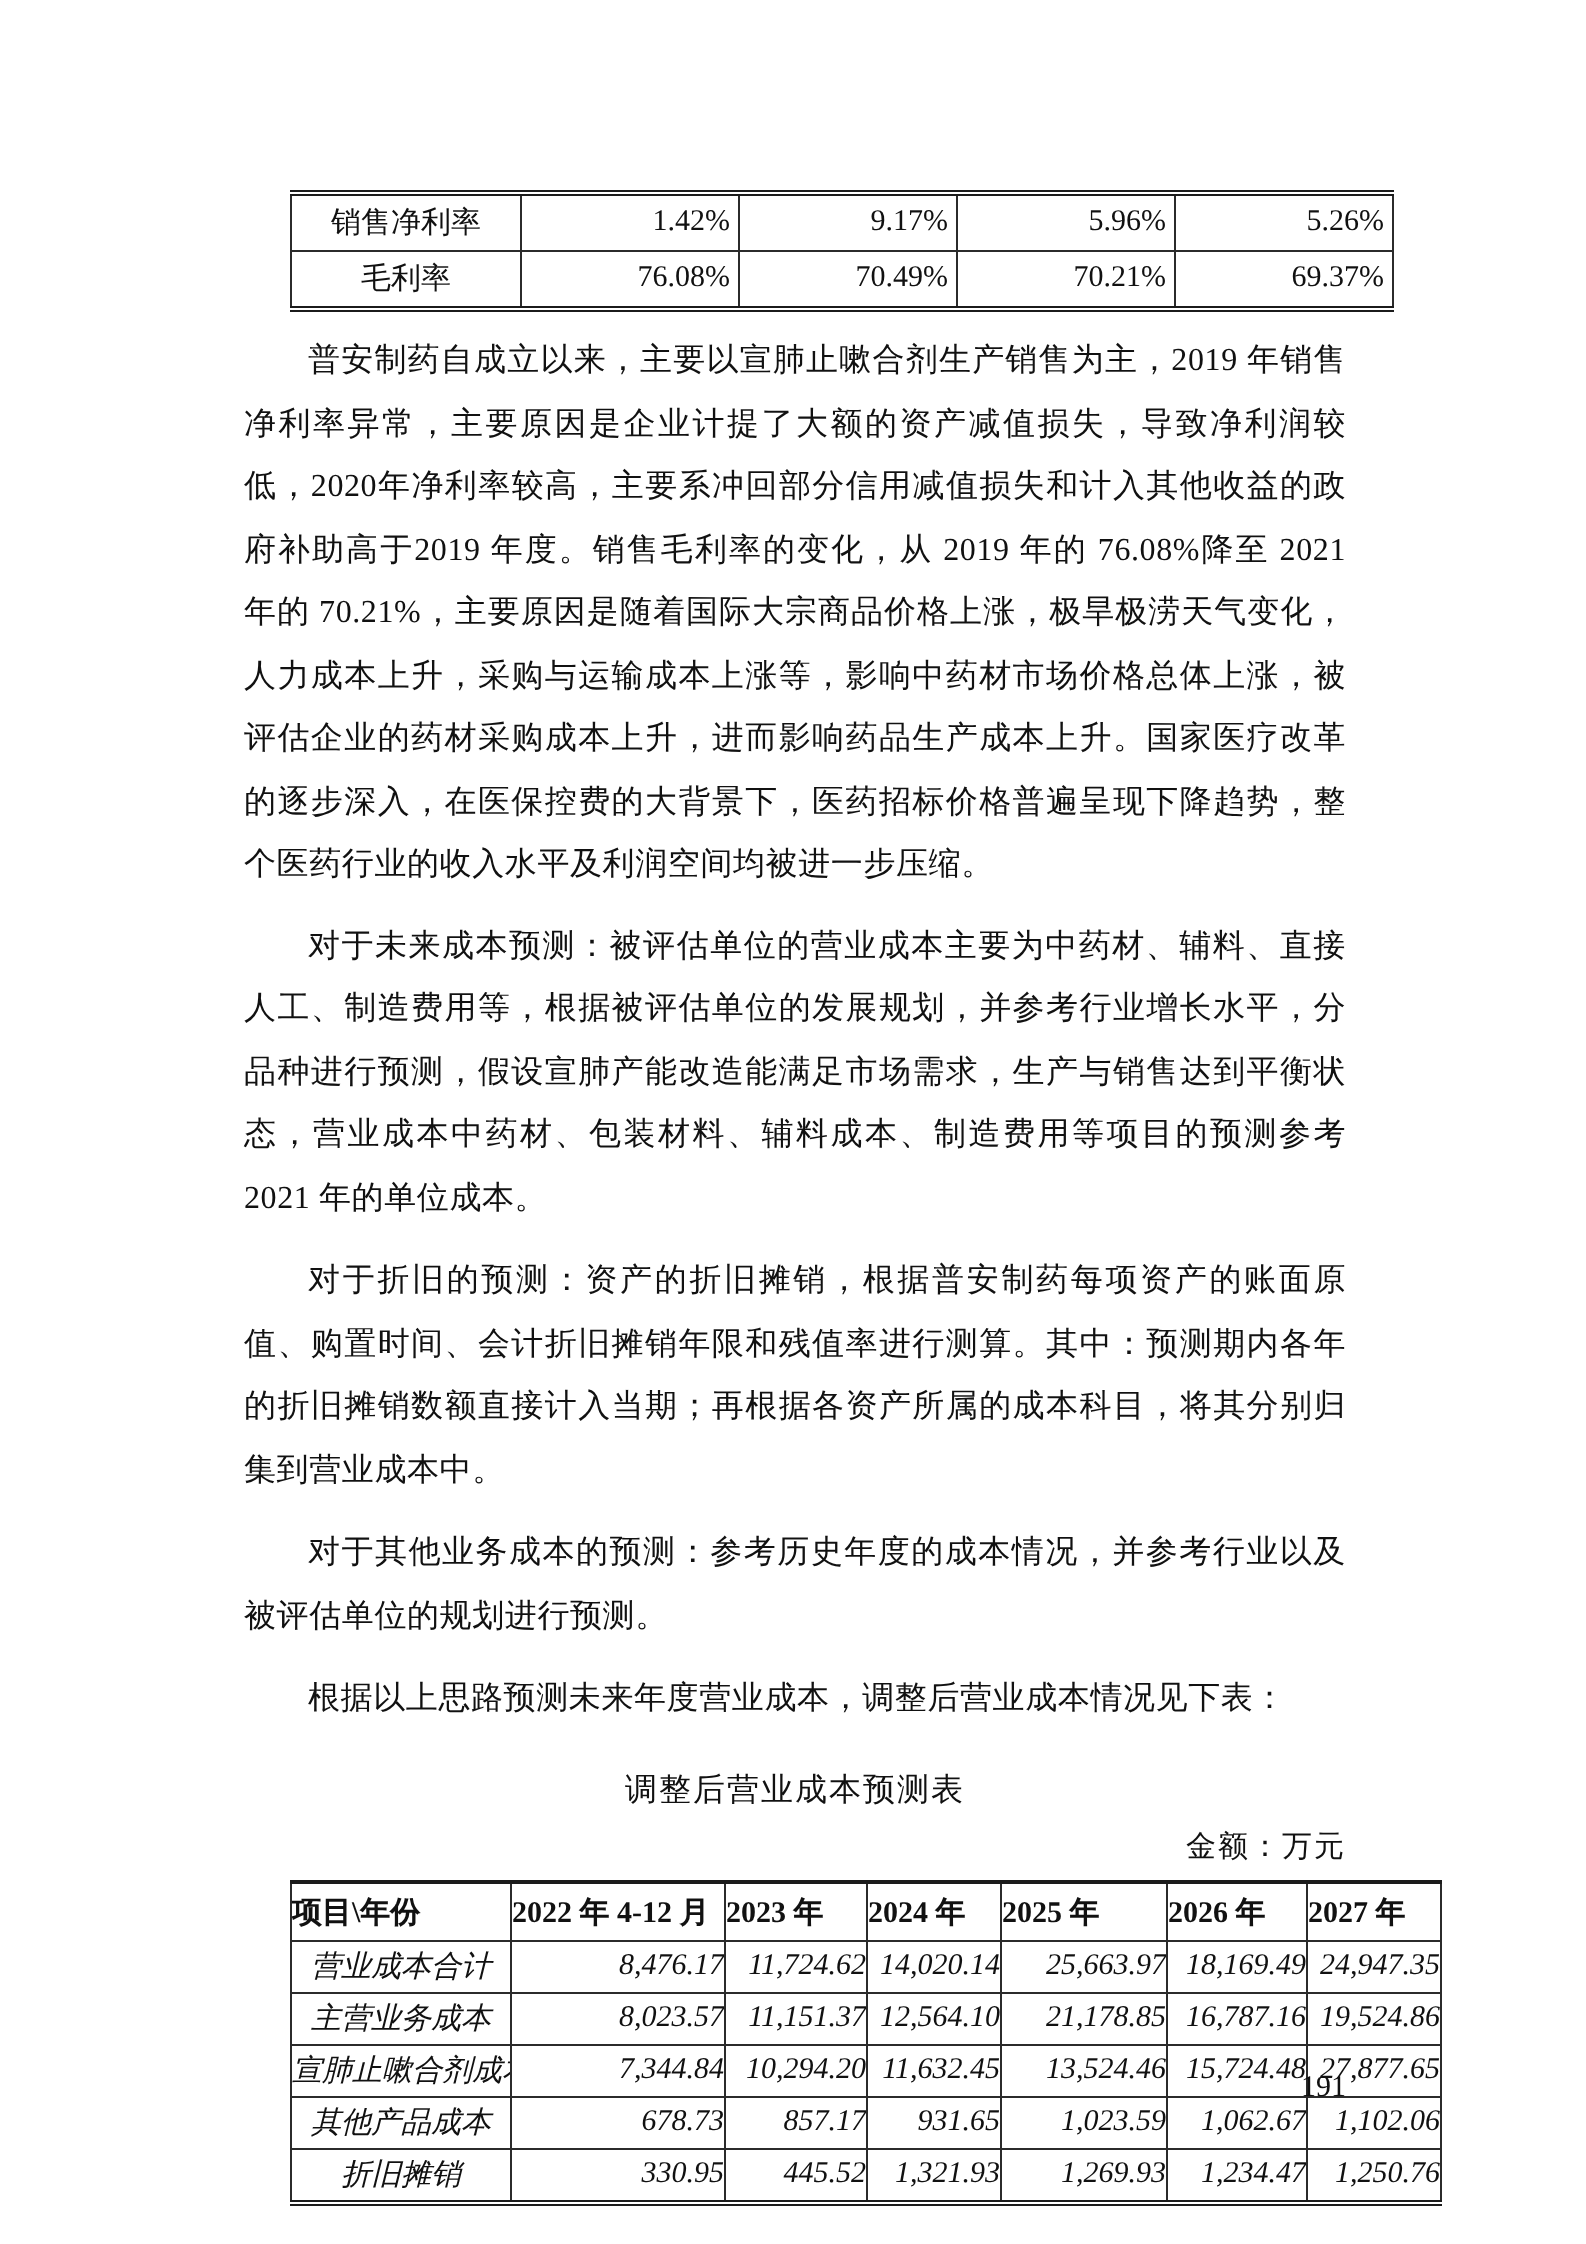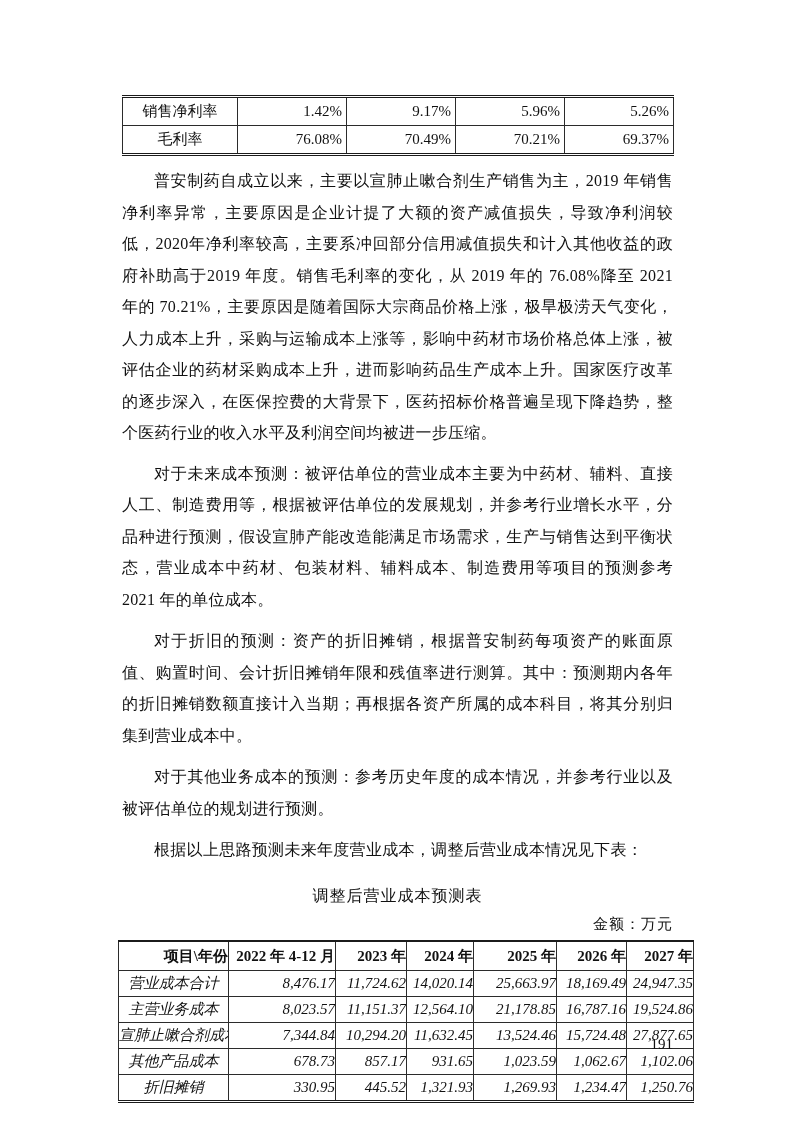--- a/index.html
+++ b/index.html
@@ -3,21 +3,21 @@
 <meta charset="utf-8">
 <style>
   html, body { margin:0; padding:0; background:#ffffff; }
   .sheet {
     position:relative; width:793px; height:1122px; background:#ffffff;
     font-family:"Liberation Serif","DejaVu Serif",serif; color:#111;
     overflow:hidden;
   }
   .content { position:absolute; left:122px; top:95px; width:551px; }
 
-  table.tbl { border-collapse:collapse; table-layout:fixed; }
+  table.tbl { border-collapse:collapse; table-layout:fixed;margin-left:23px; }
 
   .top-tbl {
     width:551px;
     border-top:3px double #1b1b1b;
     border-bottom:3px double #1b1b1b;
   }
   .top-tbl td {
     border:1px solid #2b2b2b; height:27px; font-size:15px; padding:0;
     overflow:hidden; white-space:nowrap;
   }
@@ -34,21 +34,21 @@
   .tbl-title { margin-top:14px; text-align:center; font-size:16px; line-height:31.5px; letter-spacing:1px; }
   .unit-note { text-align:right; font-size:15px; line-height:26px; letter-spacing:1px; }
 
   .cost-tbl {
     width:575px; margin-left:-4px; margin-top:3px;
     border-top:2.5px solid #1b1b1b;
     border-bottom:3px double #1b1b1b;
   }
   .cost-tbl th {
     border:1px solid #2b2b2b; height:28px; font-size:15px; font-weight:bold;
-    text-align:right; padding:0; overflow:hidden; white-space:nowrap;
+    text-align:left; padding:0; overflow:hidden; white-space:nowrap;
   }
   .cost-tbl td {
     border:1px solid #2b2b2b; height:25px; font-size:15px; padding:0;
     overflow:hidden; white-space:nowrap;font-style:italic;
   }
   .pageno {
     position:absolute; left:122px; top:1036px; width:551px;
     text-align:right; font-size:15px;
   }
 </style>

